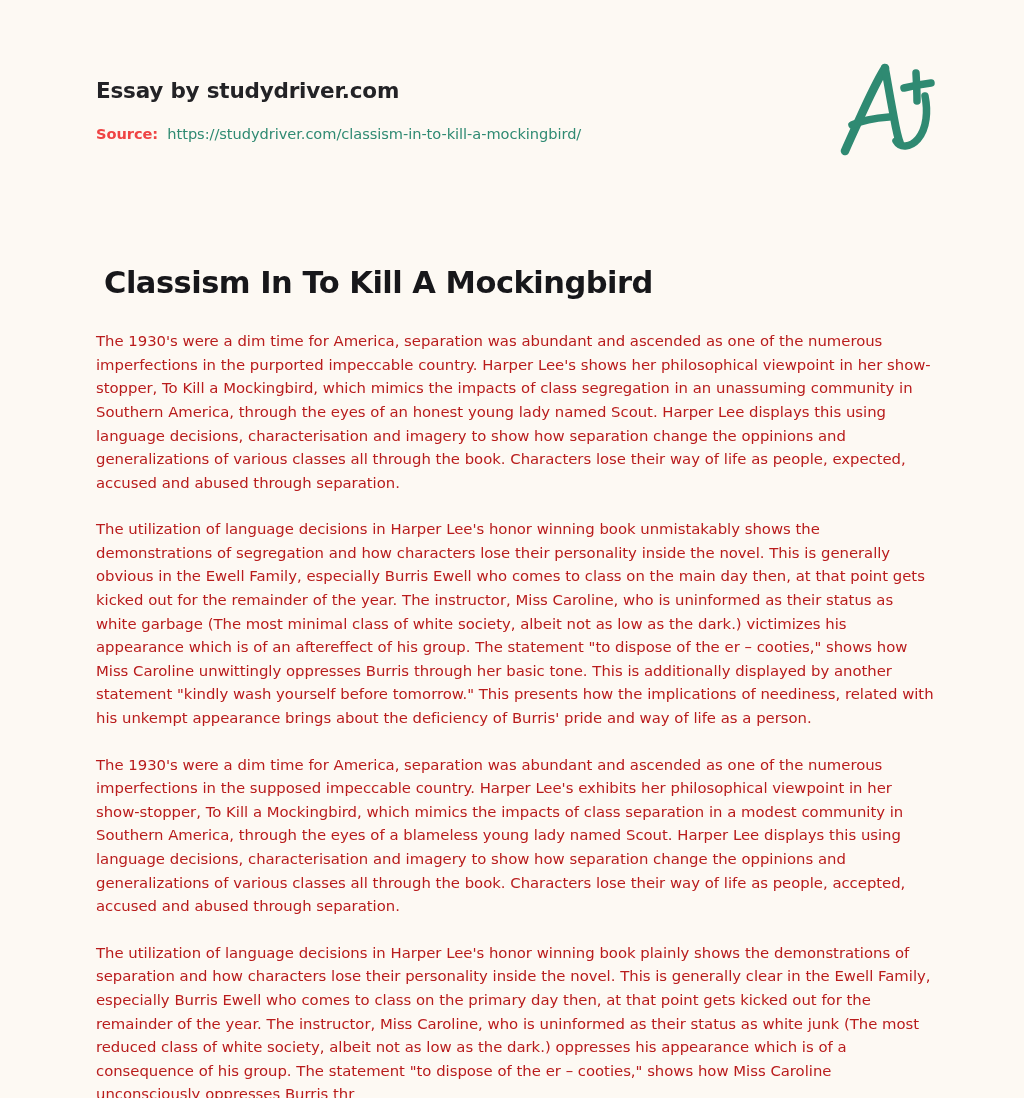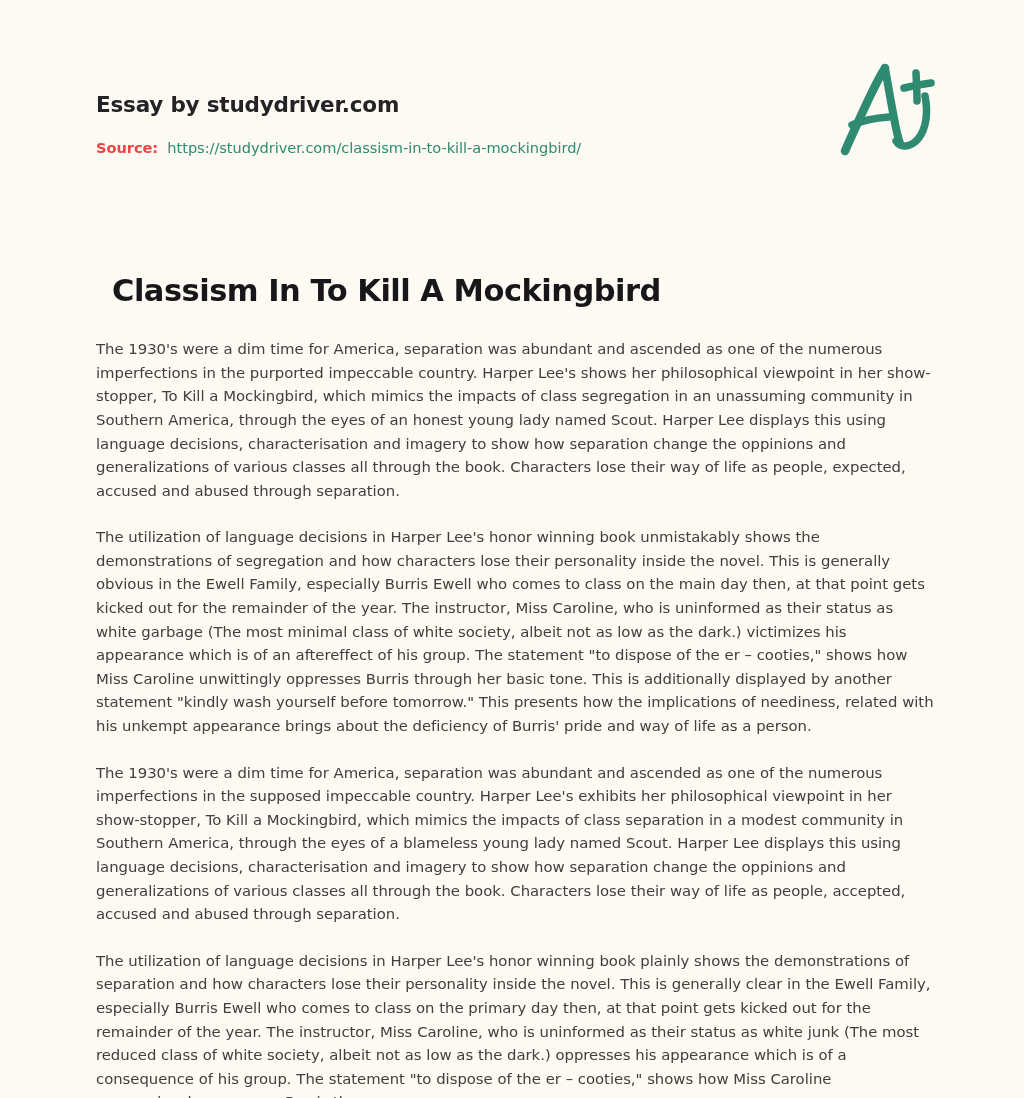--- a/index.html
+++ b/index.html
@@ -26,21 +26,21 @@
 
   
   .doc-header {
     position: relative;
     padding: 62px 72px 0 96px;
     min-height: 175px;
   }
 
   .header-inner {
     display: flex;
-    align-items: flex-end;
+    align-items: center;
     justify-content: space-between;
   }
 
   .header-text {
     flex: 1 1 auto;
     padding-top: 2px;
   }
 
   .essay-by {
     font-family: "DejaVu Sans", sans-serif;
@@ -91,33 +91,33 @@
     padding: 0 86px 0 96px;
   }
 
   .article-title {
     font-family: "DejaVu Sans", sans-serif;
     font-size: 30.5px;
     font-weight: bold;
     color: #17171a;
     letter-spacing: -0.5px;
     line-height: 1.25;
-    margin: 16px;
+    margin: 8px;
     padding-top: 81px;
   }
 
   .article-body {
     margin-top: 28px;
   }
 
   .article-body p {
     font-family: "DejaVu Sans", sans-serif;
     font-size: 14.85px;
     line-height: 23.6px;
-    color: #404040;
+    color: #b91c1c;
     letter-spacing: -0.02px;
     margin: 0 0 23px 0;
     text-align: left;
     word-spacing: 0.1px;
   }
 
   .article-body p:last-child { margin-bottom: 0; }
 </style>
 </head>
 <body>

